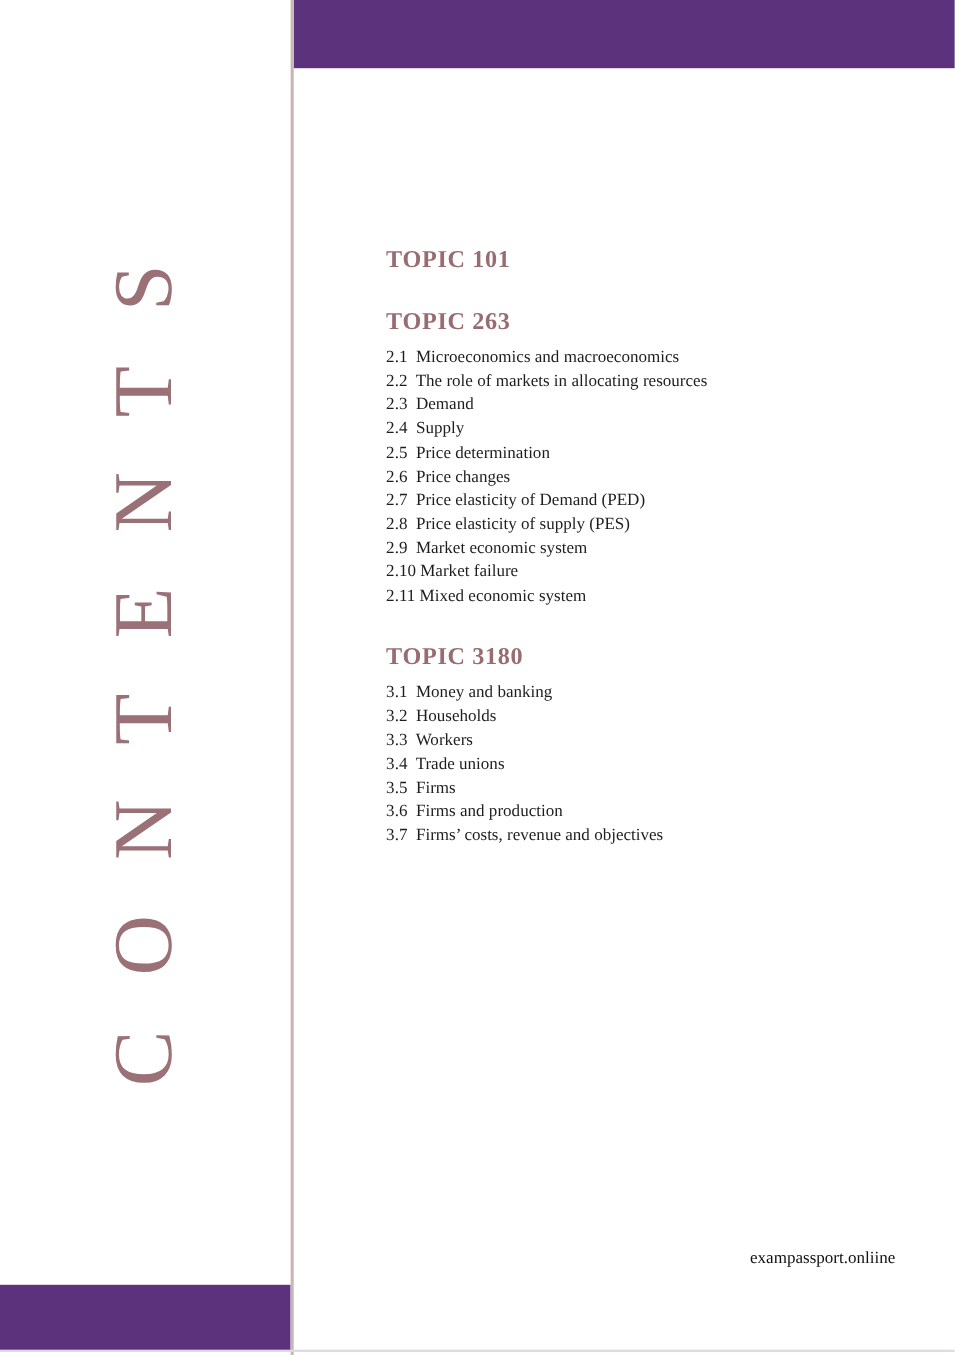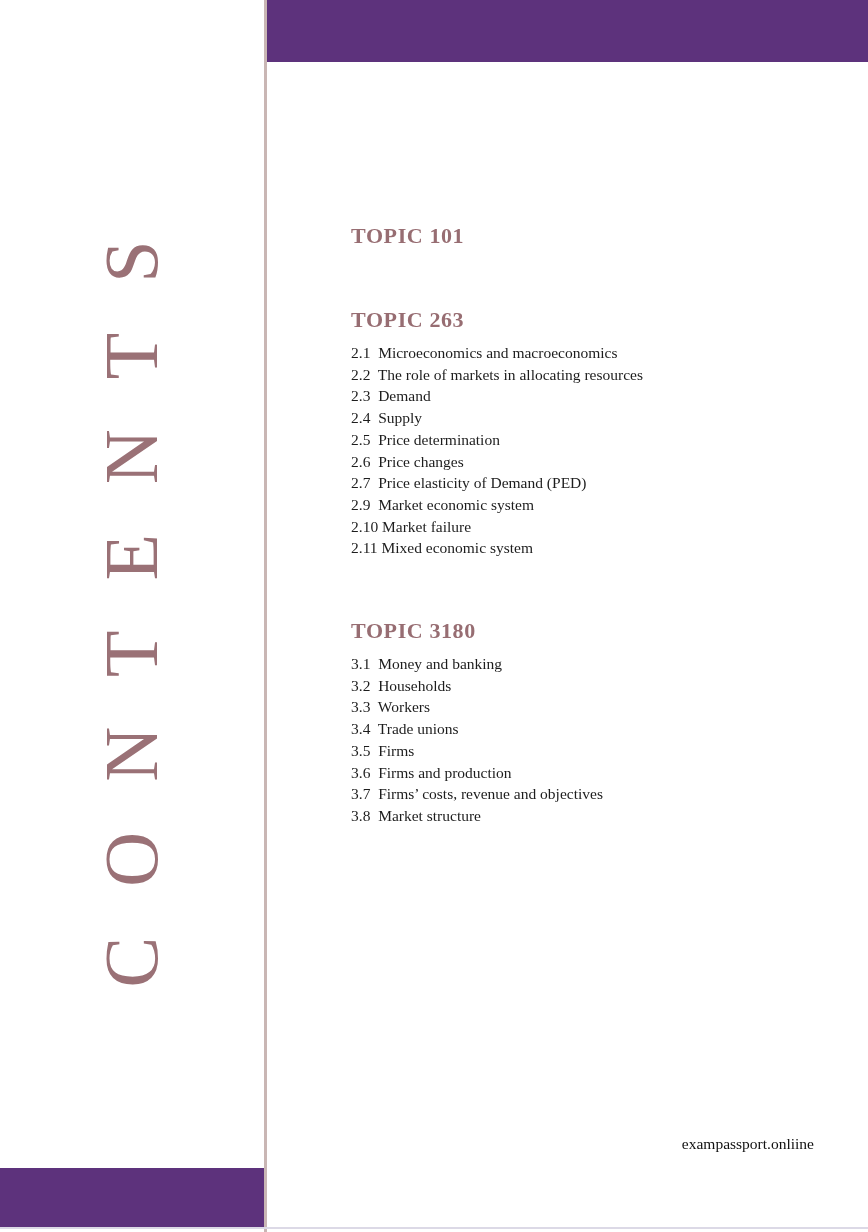--- a/index.html
+++ b/index.html
@@ -32,21 +32,21 @@
     position: absolute; left: 131px; top: 589px;
     transform: translate(-50%, -50%) rotate(-90deg);
     white-space: nowrap;
     font-size: 76px; letter-spacing: 50px;
     color: #9a7176; font-weight: 400;
   }
   
   .content {
     position: absolute; left: 351px; top: 224px; width: 406px;
   }
-  .toc-section + .toc-section { margin-top: 60px; }
+  .toc-section + .toc-section { margin-top: 32px; }
   .section-head {
     display: flex; align-items: baseline;
     margin-bottom: 10px;
   }
   .section-head h2 {
     font-size: 22px; line-height: 24px; font-weight: 700;
     color: #976d72; letter-spacing: 0.6px;
   }
   .section-head .pagenum {
     font-size: 22px; line-height: 24px; font-weight: 700;
@@ -100,40 +100,40 @@
         <span class="pagenum">63</span>
       </div>
       <ul class="items">
         <li>2.1  Microeconomics and macroeconomics</li>
         <li>2.2  The role of markets in allocating resources</li>
         <li>2.3  Demand</li>
         <li>2.4  Supply</li>
         <li>2.5  Price determination</li>
         <li>2.6  Price changes</li>
         <li>2.7  Price elasticity of Demand (PED)</li>
+        <li>2.8  Price elasticity of supply (PES)</li>
         <li>2.9  Market economic system</li>
         <li>2.10 Market failure</li>
         <li>2.11 Mixed economic system</li>
       </ul>
     </section>
 
     <section class="toc-section">
       <div class="section-head">
         <h2>TOPIC 3</h2>
         <span class="pagenum">180</span>
       </div>
       <ul class="items">
         <li>3.1  Money and banking</li>
         <li>3.2  Households</li>
         <li>3.3  Workers</li>
         <li>3.4  Trade unions</li>
         <li>3.5  Firms</li>
         <li>3.6  Firms and production</li>
         <li>3.7  Firms’ costs, revenue and objectives</li>
-        <li>3.8  Market structure</li>
       </ul>
     </section>
 
   </main>
 
   <div class="footer-block"></div>
   <div class="footer-brand">exampassport.onliine</div>
   <div class="bottom-line"></div>
 
 </div>

